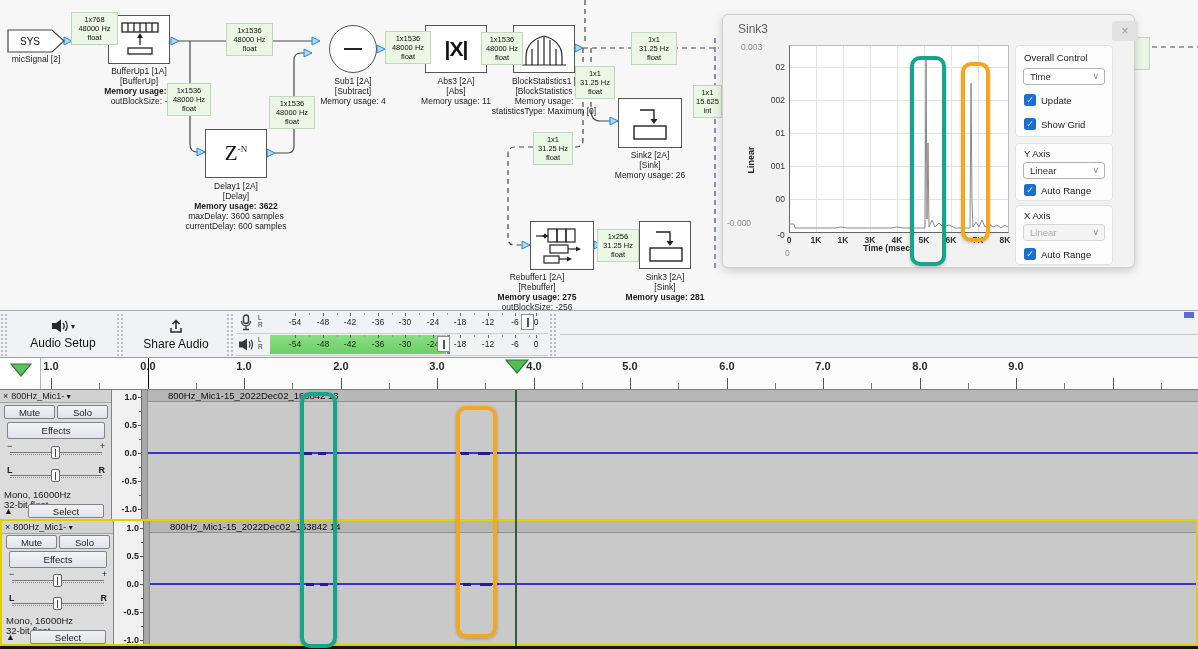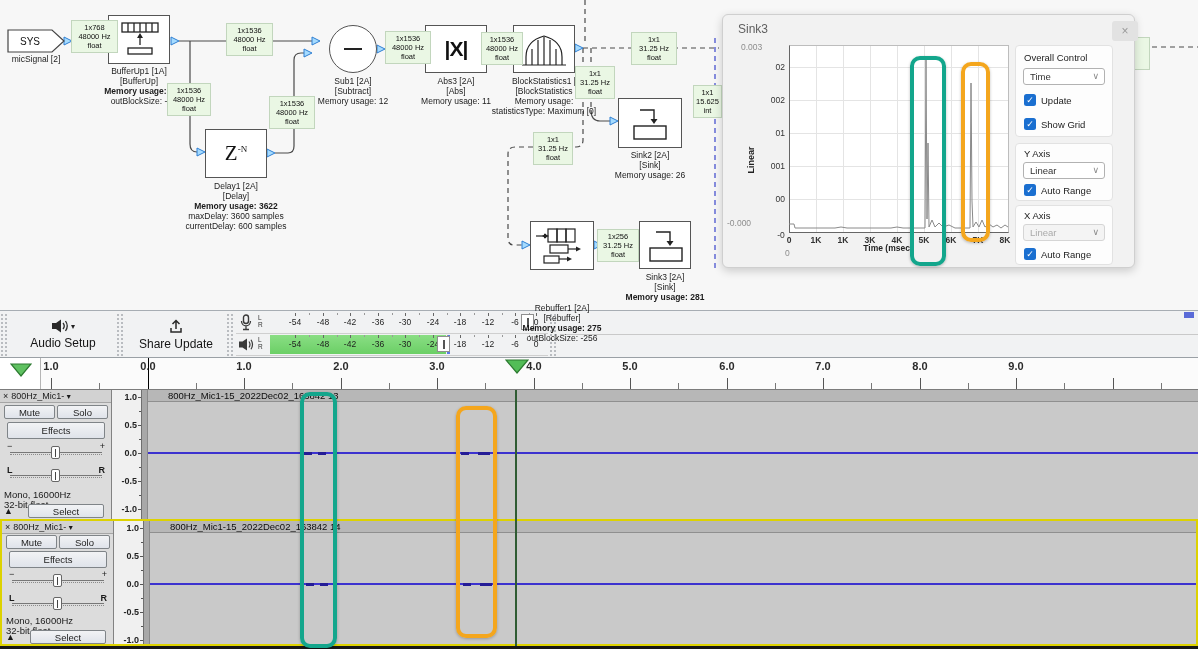--- a/index.html
+++ b/index.html
@@ -236,52 +236,52 @@
         <div class="blklbl" style="position: absolute; left: 151px; top: 181px;">
           <div>Delay1 [2A]</div>
           <div>[Delay]</div>
           <div class="b">Memory usage: 3622</div>
           <div>maxDelay: 3600 samples</div>
           <div>currentDelay: 600 samples</div>
         </div>
         <div class="blklbl" style="position: absolute; left: 268px; top: 76px;">
           <div>Sub1 [2A]</div>
           <div>[Subtract]</div>
-          <div>Memory usage: 12</div>
+          <div>Memory usage: 4</div>
         </div>
         <div class="blklbl" style="position: absolute; left: 371px; top: 76px;">
           <div>Abs3 [2A]</div>
           <div>[Abs]</div>
           <div>Memory usage: 11</div>
         </div>
         <div class="blklbl" style="position: absolute; left: 459px; top: 76px;">
           <div>BlockStatistics1 [</div>
           <div>[BlockStatistics</div>
           <div>Memory usage:</div>
           <div>statisticsType: Maximum [0]</div>
         </div>
         <div class="blklbl" style="position: absolute; left: 565px; top: 150px;">
           <div>Sink2 [2A]</div>
           <div>[Sink]</div>
           <div>Memory usage: 26</div>
         </div>
-        <div class="blklbl" style="position: absolute; left: 477px; top: 272px; margin-top: 31px;">
+        <div class="blklbl" style="position: absolute; left: 452px; top: 272px;">
           <div>Rebuffer1 [2A]</div>
           <div>[Rebuffer]</div>
           <div class="b">Memory usage: 275</div>
           <div>outBlockSize: -256</div>
         </div>
         <div class="blklbl" style="position: absolute; left: 580px; top: 272px;">
           <div>Sink3 [2A]</div>
           <div>[Sink]</div>
           <div class="b">Memory usage: 281</div>
         </div>
       </div>
     <div id="siglabels">
-        <div class="sig" style="position: absolute; left: 71px; top: 20px; width: 47px;">
+        <div class="sig" style="position: absolute; left: 71px; top: 12px; width: 47px;">
           <div>1x768</div>
           <div>48000 Hz</div>
           <div>float</div>
         </div>
         <div class="sig" style="position: absolute; left: 226px; top: 23px; width: 47px;">
           <div>1x1536</div>
           <div>48000 Hz</div>
           <div>float</div>
         </div>
         <div class="sig" style="position: absolute; left: 167px; top: 83px; width: 44px;">
@@ -438,21 +438,21 @@
         <span>Audio Setup</span>
       </div>
       <div class="grip" style="left:117px;"></div>
       <div class="tbtn" style="left:127px;width:98px;">
         <span class="ic">
           <svg width="16" height="15">
             <path d="M3,9 V13 H13 V9" stroke="#2a2a2a" fill="none" stroke-width="1.5"></path>
             <path d="M8,2 V10 M4.5,5 L8,1.5 L11.5,5" stroke="#2a2a2a" fill="none" stroke-width="1.5"></path>
           </svg>
         </span>
-        <span>Share Update</span>
+        <span>Share Audio</span>
       </div>
       <div class="grip" style="left:227px;"></div>
 
       <div class="mrow" id="meter-rec" style="top:1px;">
         <svg class="abs" width="14" height="17" style="left:3px;top:2px;">
           <rect x="4.5" y="1" width="5" height="8.5" rx="2.5" stroke="#3a3a3a" fill="none" stroke-width="1.4"></rect>
           <path d="M2.5,7 C2.5,13.5 11.5,13.5 11.5,7 M7,12 V15 M4,15.5 H10" stroke="#3a3a3a" fill="none" stroke-width="1.3"></path>
         </svg>
         <div class="mLR" style="top:2px;">L<br>R</div>
       <div class="mnum" style="position: absolute; left: 59px;">-54</div>

